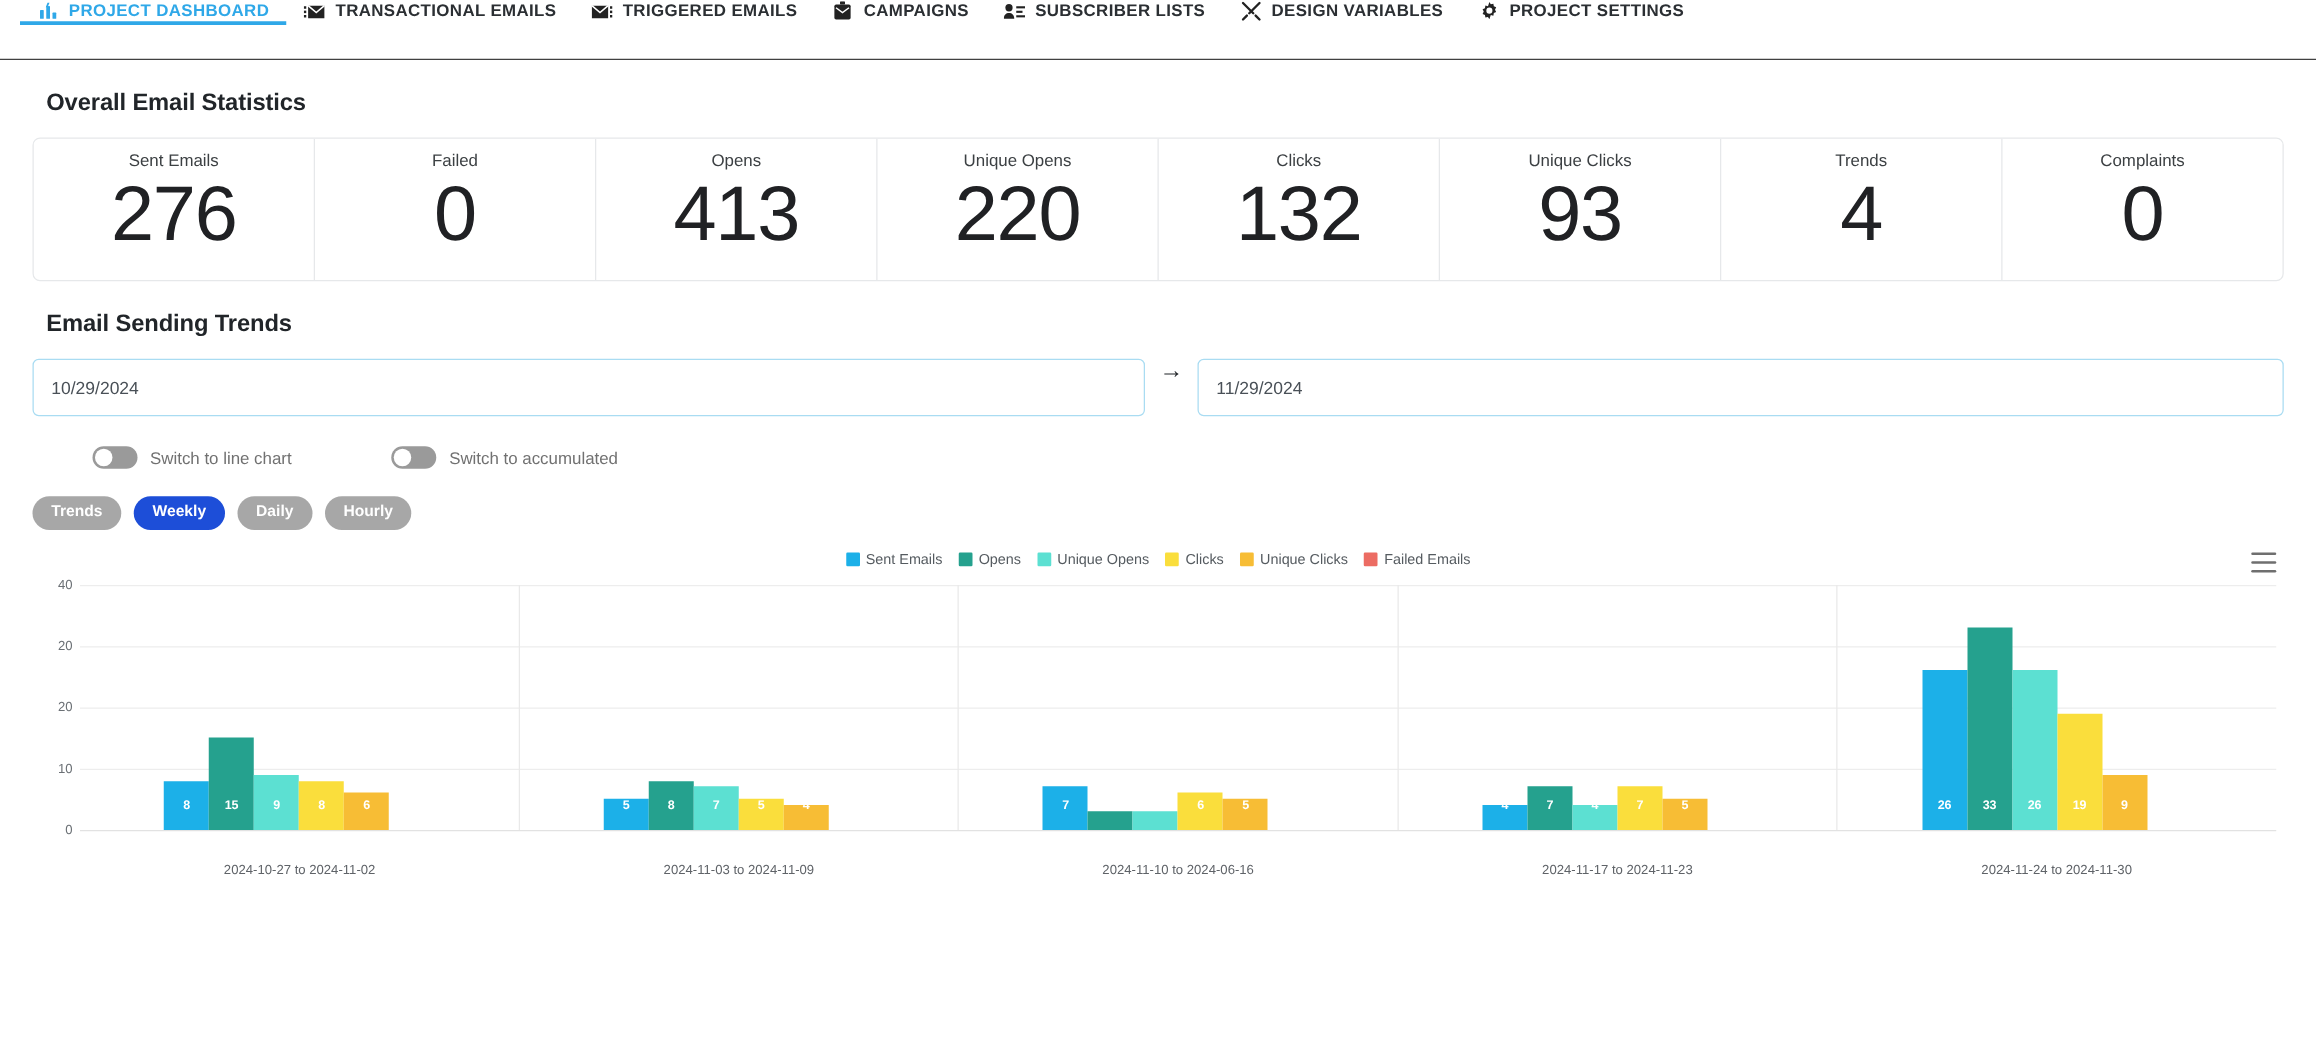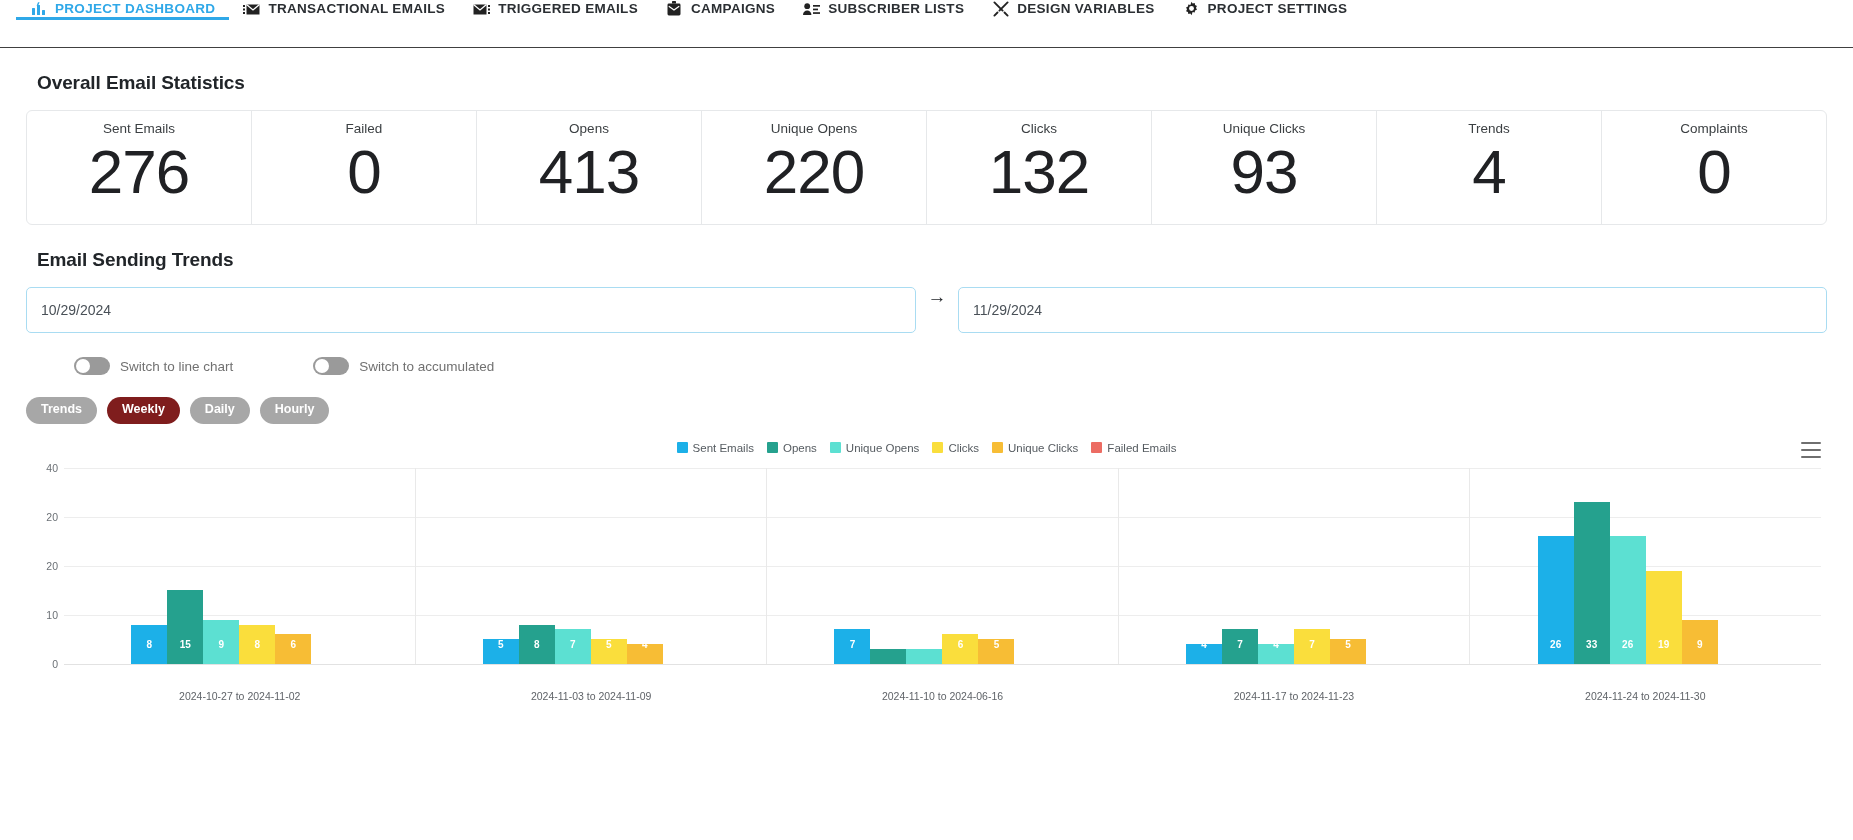--- a/index.html
+++ b/index.html
@@ -145,21 +145,21 @@
     border-radius: 14px;
     background: #a7a7a7;
     color: #ffffff;
     font-size: 12.5px;
     font-weight: 700;
     cursor: pointer;
     line-height: 1.1;
     border: none;
     font-family: "Liberation Sans", sans-serif;
   }
-  .pill.active { background: #7f1d1d; }
+  .pill.active { background: #1d4ed8; }
 
   
   .chart-wrap {
     position: relative;
     margin-top: 14px;
     height: 300px;
   }
   .chart-menu {
     position: absolute;
     right: 6px; top: 4px;

